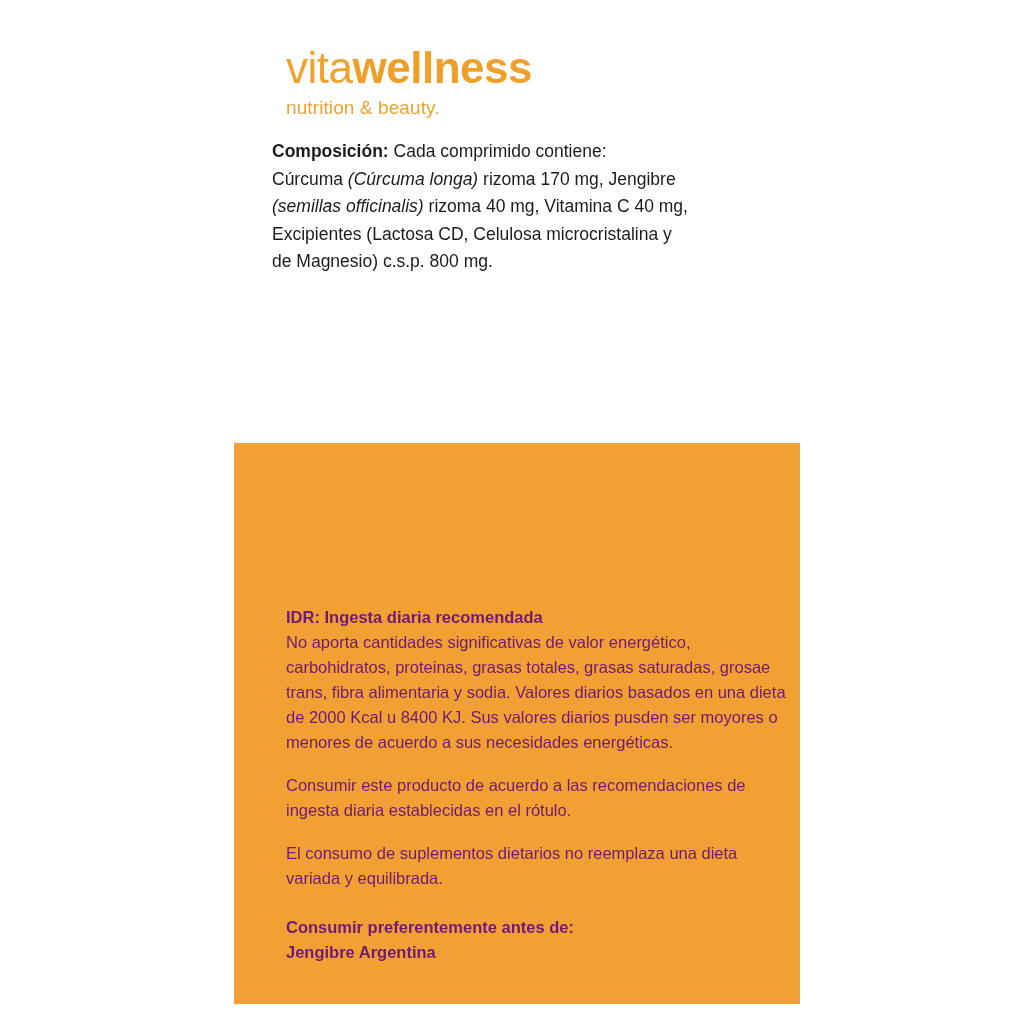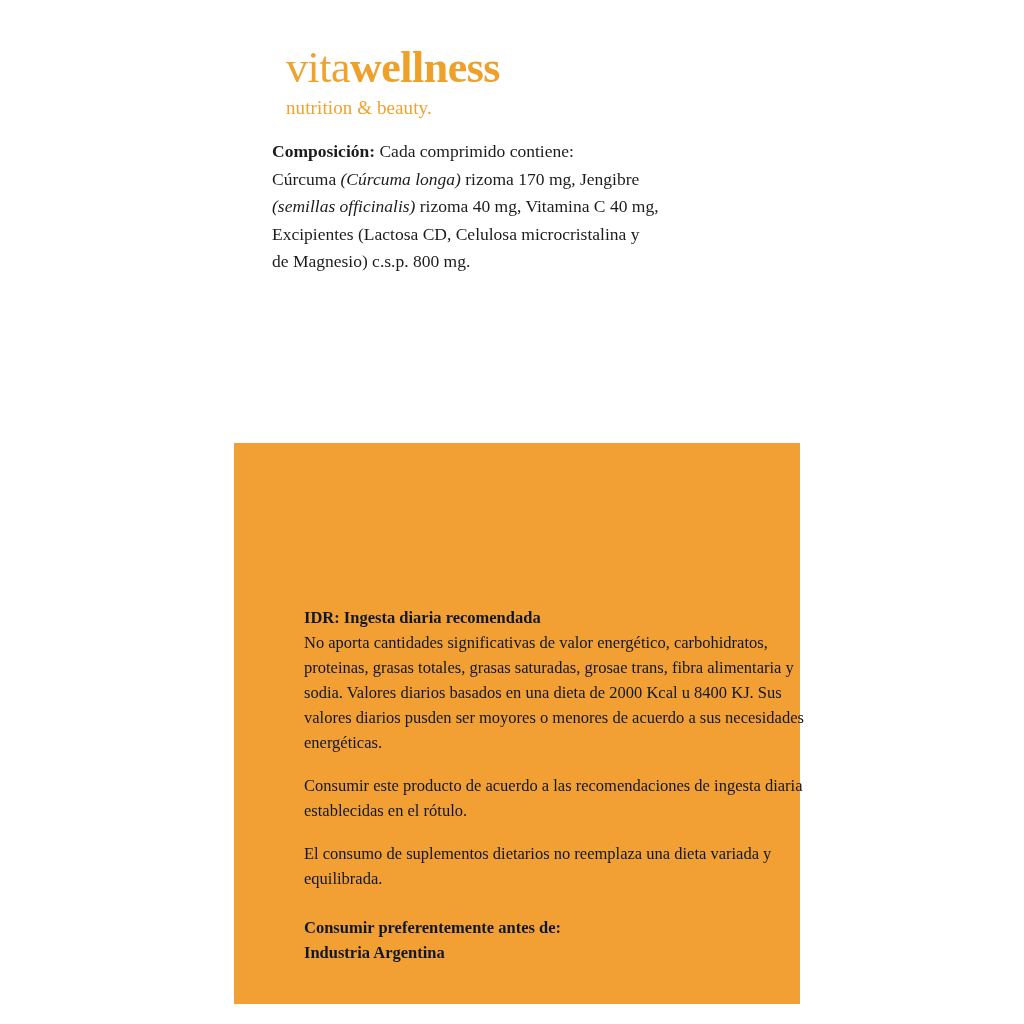--- a/index.html
+++ b/index.html
@@ -12,21 +12,20 @@
     background: #ffffff;
     font-family: "Liberation Sans", sans-serif;
     -webkit-font-smoothing: antialiased;
   }
   .page {
     position: relative;
     width: 1024px;
     height: 1024px;
     overflow: hidden;
     background: #ffffff;
-    font-family: Liberation Serif, serif;
   }
 
   
   .brand {
     position: absolute;
     left: 286px;
     top: 44px;
     width: 600px;
   }
   .brand-title {
@@ -74,24 +73,24 @@
   .panel {
     position: absolute;
     left: 234px;
     top: 443px;
     width: 566px;
     height: 561px;
     background: #f2a033;
   }
   .panel-inner {
     position: absolute;
-    left: 70px;
+    left: 52px;
     top: 162px;
     width: 500px;
-    color: #0f172a;
+    color: #701a75;
     font-size: 16.5px;
     line-height: 25px;
   }
   .panel-inner p {
     margin: 0 0 18px 0;
   }
   .panel-inner p:last-child {
     margin-bottom: 0;
   }
   .panel-inner .b {
@@ -136,17 +135,17 @@
 
   <div class="panel">
     <div class="panel-inner">
       <p class="idr-line"><span class="b">IDR: Ingesta diaria recomendada</span></p>
       <p>No aporta cantidades significativas de valor energético, carbohidratos, proteinas, grasas totales, grasas saturadas, grosae trans, fibra alimentaria y sodia. Valores diarios basados en una dieta de 2000 Kcal u 8400 KJ. Sus valores diarios pusden ser moyores o menores de acuerdo a sus necesidades energéticas.</p>
       <p>Consumir este producto de acuerdo a las recomendaciones de ingesta diaria establecidas en el rótulo.</p>
       <p>El consumo de suplementos dietarios no reemplaza una dieta variada y equilibrada.</p>
       <p class="best-before tight">
         <span class="b">Consumir preferentemente antes de:</span>
       </p>
-      <p><span class="b">Industria Argentina</span></p>
+      <p><span class="b">Jengibre Argentina</span></p>
     </div>
   </div>
 
 </div>
 
 </body></html>

